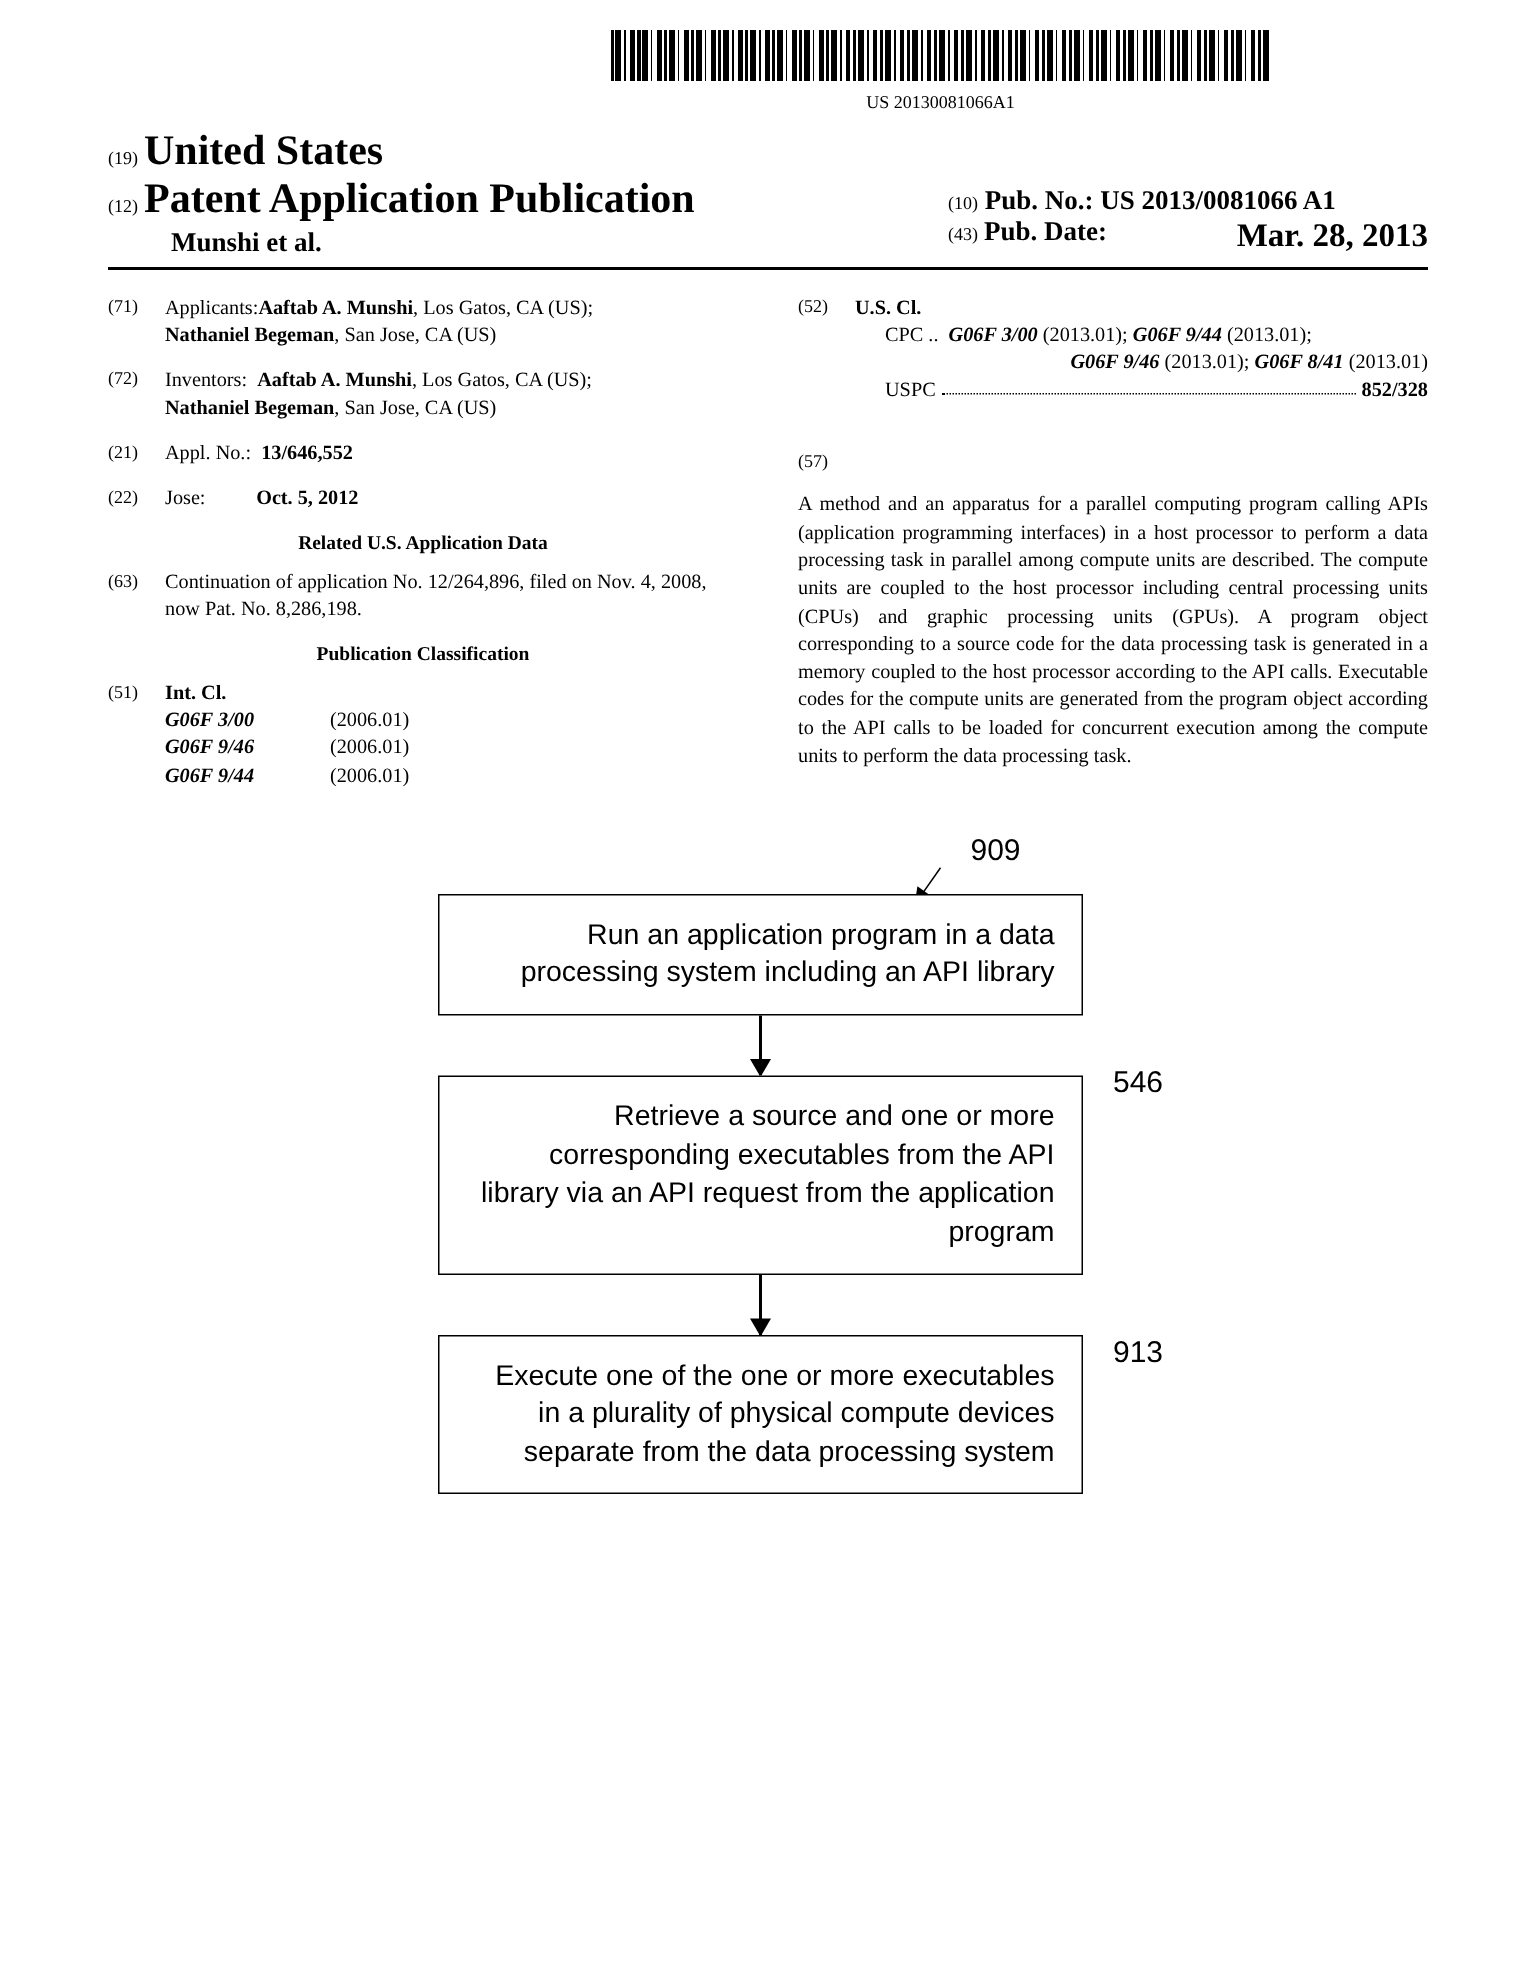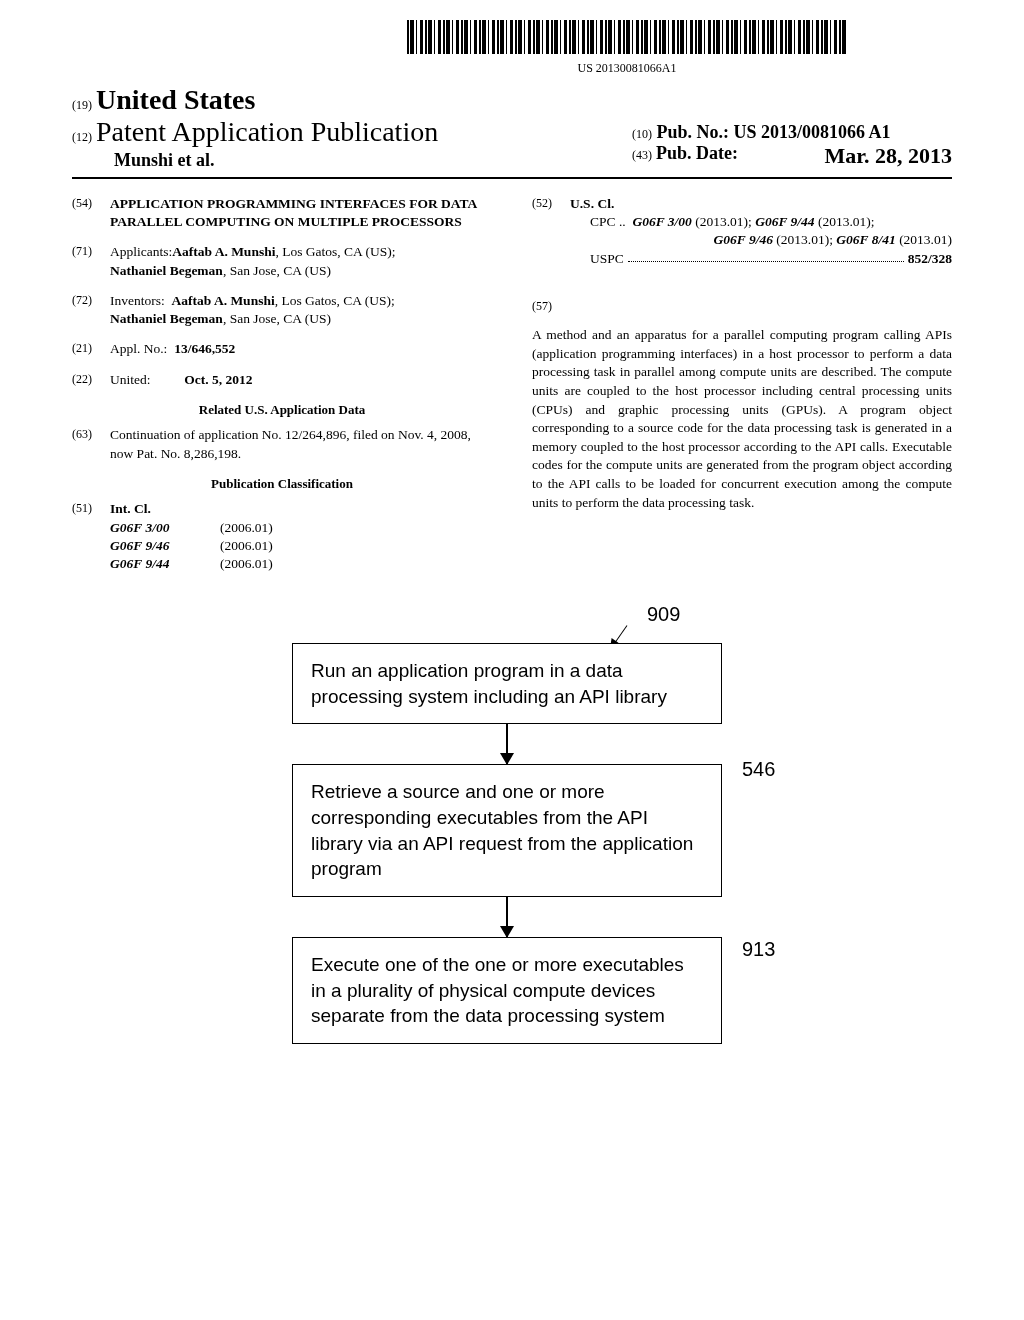--- a/index.html
+++ b/index.html
@@ -46,21 +46,21 @@
     .header-block {
       border-bottom: 2px solid #000;
       padding-bottom: 6px;
       margin-bottom: 16px;
     }
     .header-row { display: flex; justify-content: space-between; align-items: baseline; }
     .hdr-left { }
     .hdr-right { }
     .field-code { font-size: 12px; }
     .united-states { font-size: 28px; font-weight: bold; }
-    .pub-title { font-size: 28px; font-weight: normal; }
+    .pub-title { font-size: 28px; font-weight: bold; }
     .authors { font-size: 18px; font-weight: bold; margin-left: 42px; margin-top: 2px; }
     .pub-no { font-size: 18px; }
     .pub-no .val { font-weight: bold; }
     .pub-date-line { display: flex; justify-content: space-between; width: 320px; }
     .pub-date-line .lbl { font-size: 18px; font-weight: bold; }
     .pub-date-line .val { font-size: 22px; font-weight: bold; }
 
     
     .bib { display: flex; gap: 40px; font-size: 13.5px; line-height: 1.35; }
     .bib-col { flex: 1; }
@@ -103,21 +103,21 @@
     }
     .flow {
       margin-top: 70px;
       width: 430px;
       font-family: Arial, Helvetica, sans-serif;
       position: relative;
     }
     .flow-box {
       border: 1.5px solid #000;
       padding: 14px 18px;
-      text-align: left;
+      text-align: right;
       font-size: 19px;
       line-height: 1.35;
       background: #fff;
       position: relative;
     }
     .flow-arrow {
       width: 2px;
       height: 40px;
       background: #000;
       margin: 0 auto;
@@ -190,24 +190,20 @@
           <span class="val">Mar. 28, 2013</span>
         </div>
       </div>
     </div>
   </div>
 
   <div class="bib">
 
     <div class="bib-col">
 
-      <div class="bib-item">
-        <div class="bib-code">(54)</div>
-        <div class="bib-body bib-title">APPLICATION PROGRAMMING INTERFACES FOR DATA PARALLEL COMPUTING ON MULTIPLE PROCESSORS</div>
-      </div>
 
       <div class="bib-item">
         <div class="bib-code">(71)</div>
         <div class="bib-body">
           <span>Applicants:</span><span class="bold">Aaftab A. Munshi</span><span>, Los Gatos, CA (US);</span><br>
           <span class="bold">Nathaniel Begeman</span><span>, San Jose, CA (US)</span>
         </div>
       </div>
 
       <div class="bib-item">
@@ -222,21 +218,21 @@
         <div class="bib-code">(21)</div>
         <div class="bib-body">
           <span>Appl. No.:</span>&nbsp;
           <span class="bold">13/646,552</span>
         </div>
       </div>
 
       <div class="bib-item">
         <div class="bib-code">(22)</div>
         <div class="bib-body">
-          <span>United:</span>&nbsp;&nbsp;&nbsp;&nbsp;&nbsp;&nbsp;&nbsp;&nbsp;&nbsp;
+          <span>Jose:</span>&nbsp;&nbsp;&nbsp;&nbsp;&nbsp;&nbsp;&nbsp;&nbsp;&nbsp;
           <span class="bold">Oct. 5, 2012</span>
         </div>
       </div>
 
       <div class="bib-subtitle">Related U.S. Application Data</div>
 
       <div class="bib-item">
         <div class="bib-code">(63)</div>
         <div class="bib-body">Continuation of application No. 12/264,896, filed on Nov. 4, 2008, now Pat. No. 8,286,198.</div>
       </div>

